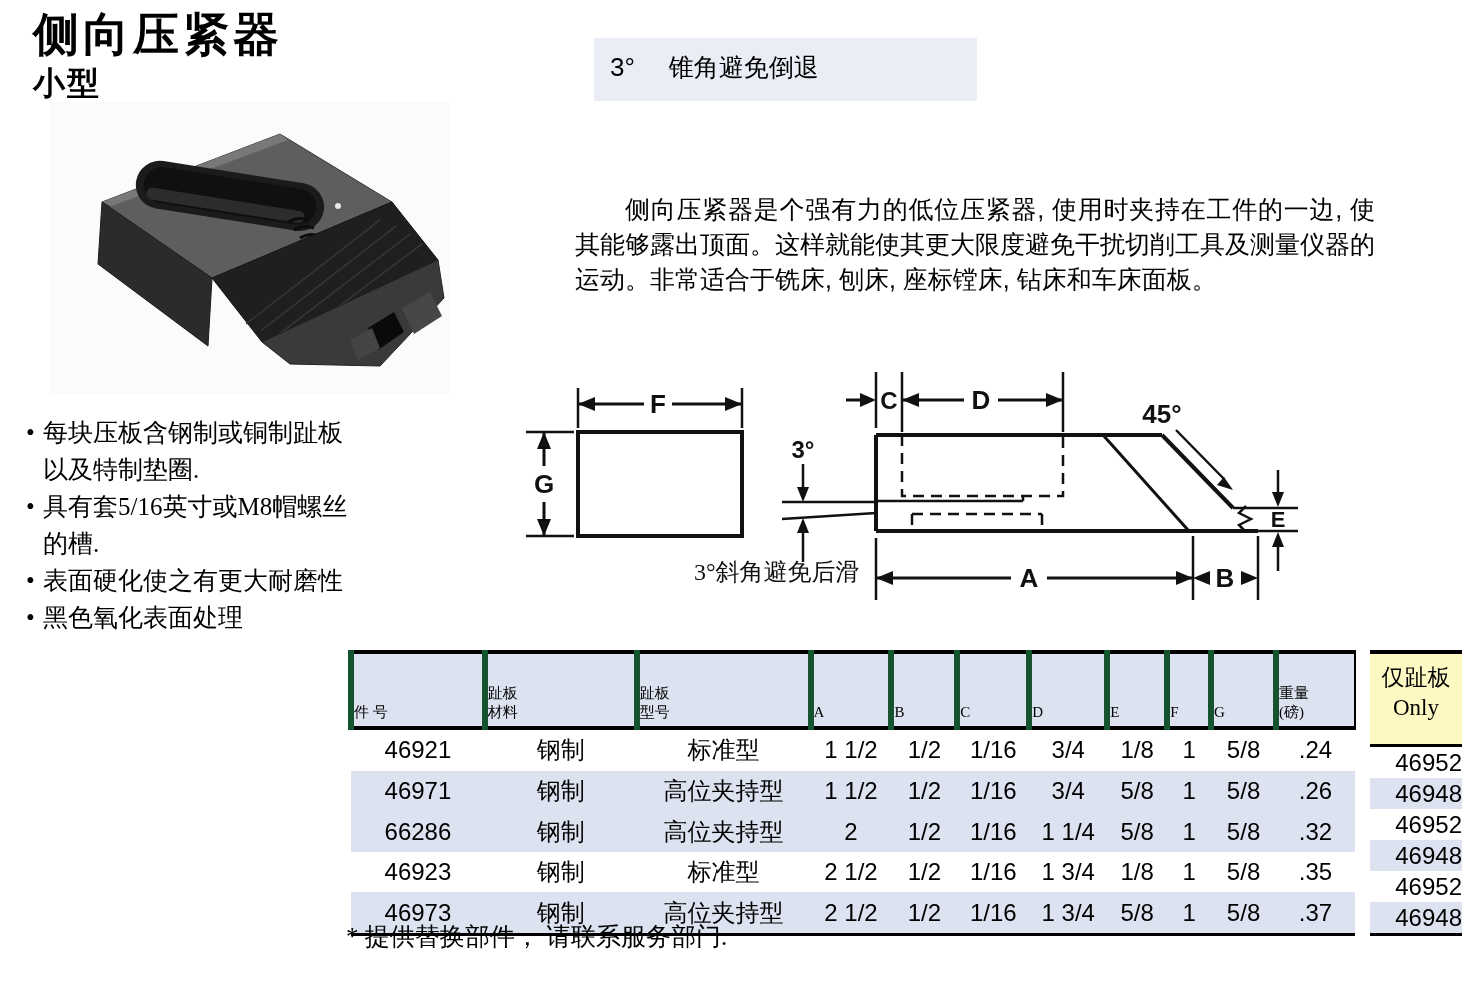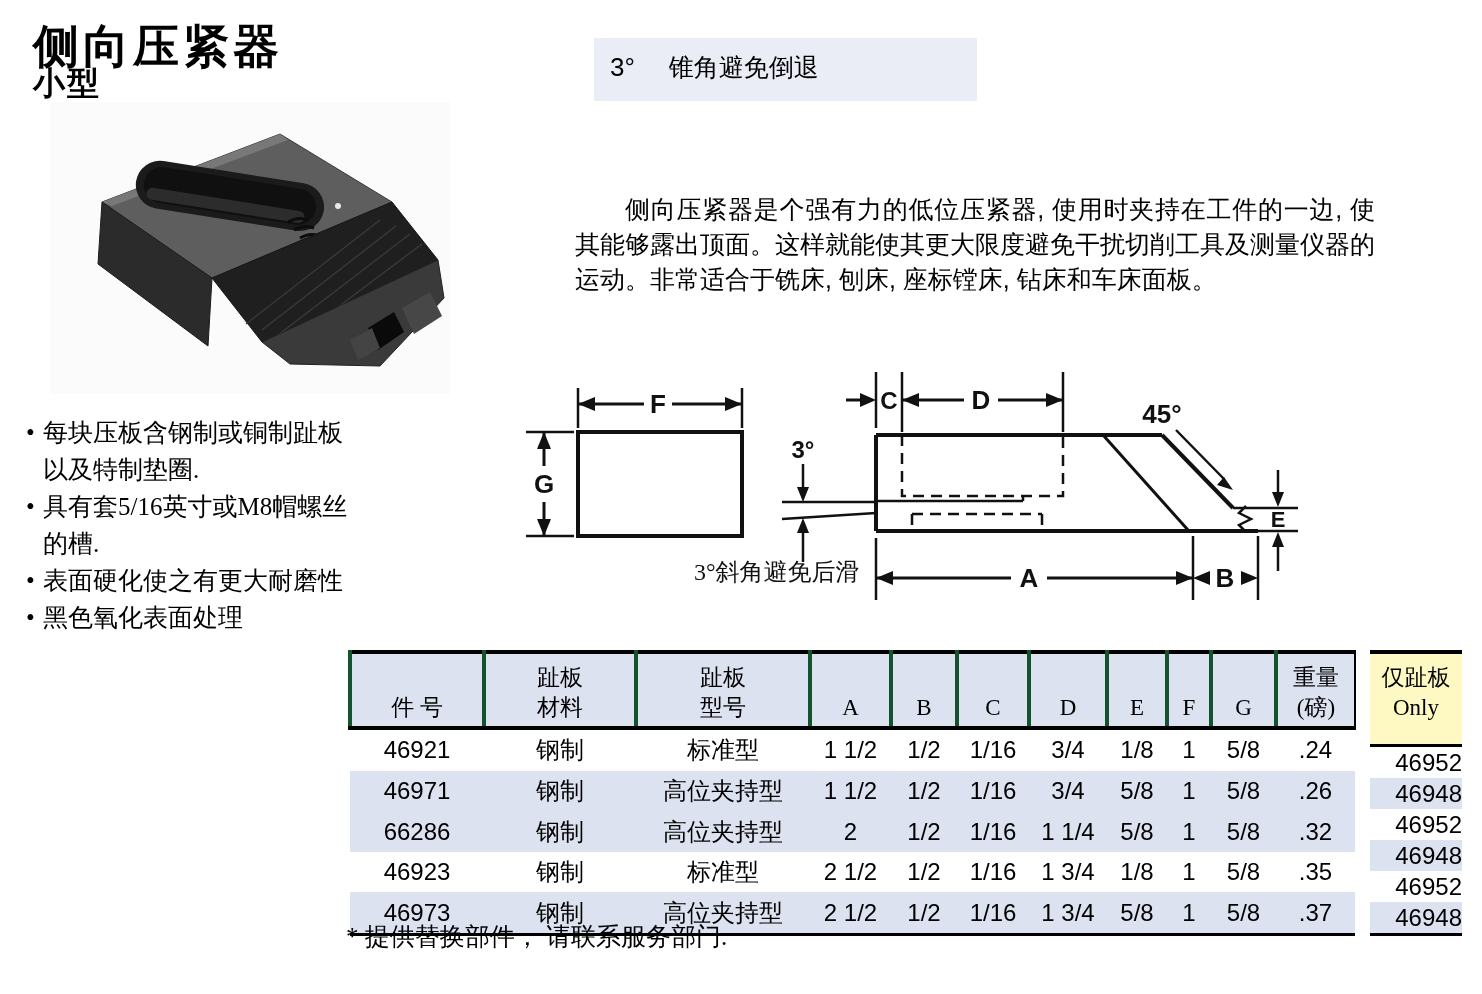--- a/index.html
+++ b/index.html
@@ -1,19 +1,19 @@
 <!DOCTYPE html>
 <html><head>
 <meta charset="utf-8">
 <style>
   html,body{margin:0;padding:0;background:#ffffff;}
   body{width:1482px;height:994px;position:relative;font-family:"Liberation Sans",sans-serif;color:#000;overflow:hidden;}
   .abs{position:absolute;}
 
-  #page-title{left:33px;top:16px;font-size:46px;font-weight:bold;letter-spacing:4px;}
+  #page-title{left:33px;top:4px;font-size:46px;font-weight:bold;letter-spacing:4px;}
   #page-subtitle{left:33px;top:62px;font-size:32px;font-weight:bold;letter-spacing:2px;}
 
   #photo{left:50px;top:102px;width:400px;height:292px;}
 
   #features{left:594px;top:38px;width:383px;}
   #features-header{background:#1b4a9e;color:#fff;font-family:"Liberation Serif",serif;
     font-size:31px;padding:7px 10px 9px 16px;letter-spacing:1px;}
   #feature-item{background:#eaedf6;font-family:"Liberation Serif",serif;font-size:25px;
     padding:13px 10px 17px 16px;display:flex;align-items:baseline;}
   #feature-item .prefix{font-family:"Liberation Sans",sans-serif;font-size:26px;margin-right:34px;}
@@ -26,23 +26,23 @@
   #feature-bullets li{position:relative;padding-left:17px;}
   #feature-bullets .dot{position:absolute;left:0;top:0;}
 
   #diagram{left:498px;top:366px;width:815px;height:250px;}
   #diagram svg text{font-family:"Liberation Sans",sans-serif;font-weight:bold;fill:#111;}
   #diagram svg text.cjk{font-family:"Liberation Serif",serif;font-weight:normal;font-size:24px;}
 
   #tables{left:348px;top:650px;display:flex;}
   table.spec-table{border-collapse:collapse;table-layout:fixed;}
   #main-table{width:1008px;border-top:4px solid #000;border-bottom:3px solid #000;}
-  #main-table thead th{background:#dce2f0;border-left:4px solid #14532d;border-bottom:4px solid #000;
-    height:68px;vertical-align:bottom;padding:0 0 4px 0;text-align:center;
-    font-family:"Liberation Serif",serif;font-size:23px;font-weight:normal;line-height:1.28;}
+  #main-table thead th{background:#dce2f0;border-left:6px solid #14532d;border-bottom:4px solid #000;
+    height:68px;vertical-align:bottom;padding:0 0 4px 0;text-align:left;
+    font-family:"Liberation Serif",serif;font-size:15px;font-weight:normal;line-height:1.28;}
   #main-table thead th:last-child{border-right:2px solid #000;}
   #main-table tbody td{height:31px;padding:0;text-align:center;font-size:24px;}
   #main-table tbody td:nth-child(2),#main-table tbody td:nth-child(3){font-family:"Liberation Serif",serif;}
   tr.stripe{background:#dce2f0;}
   #side-table{width:92px;margin-left:14px;border-top:4px solid #000;border-bottom:3px solid #000;}
   #side-table thead th{background:#fef9c3;border-bottom:3px solid #000;height:68px;vertical-align:bottom;
     padding:0 0 22px 0;text-align:center;font-family:"Liberation Serif",serif;font-size:23px;font-weight:normal;line-height:1.28;}
   #side-table tbody td{height:31px;padding:0;text-align:right;font-size:24px;}
 
   #footnote{left:346px;top:920px;margin:0;font-family:"Liberation Serif",serif;font-size:25px;}

